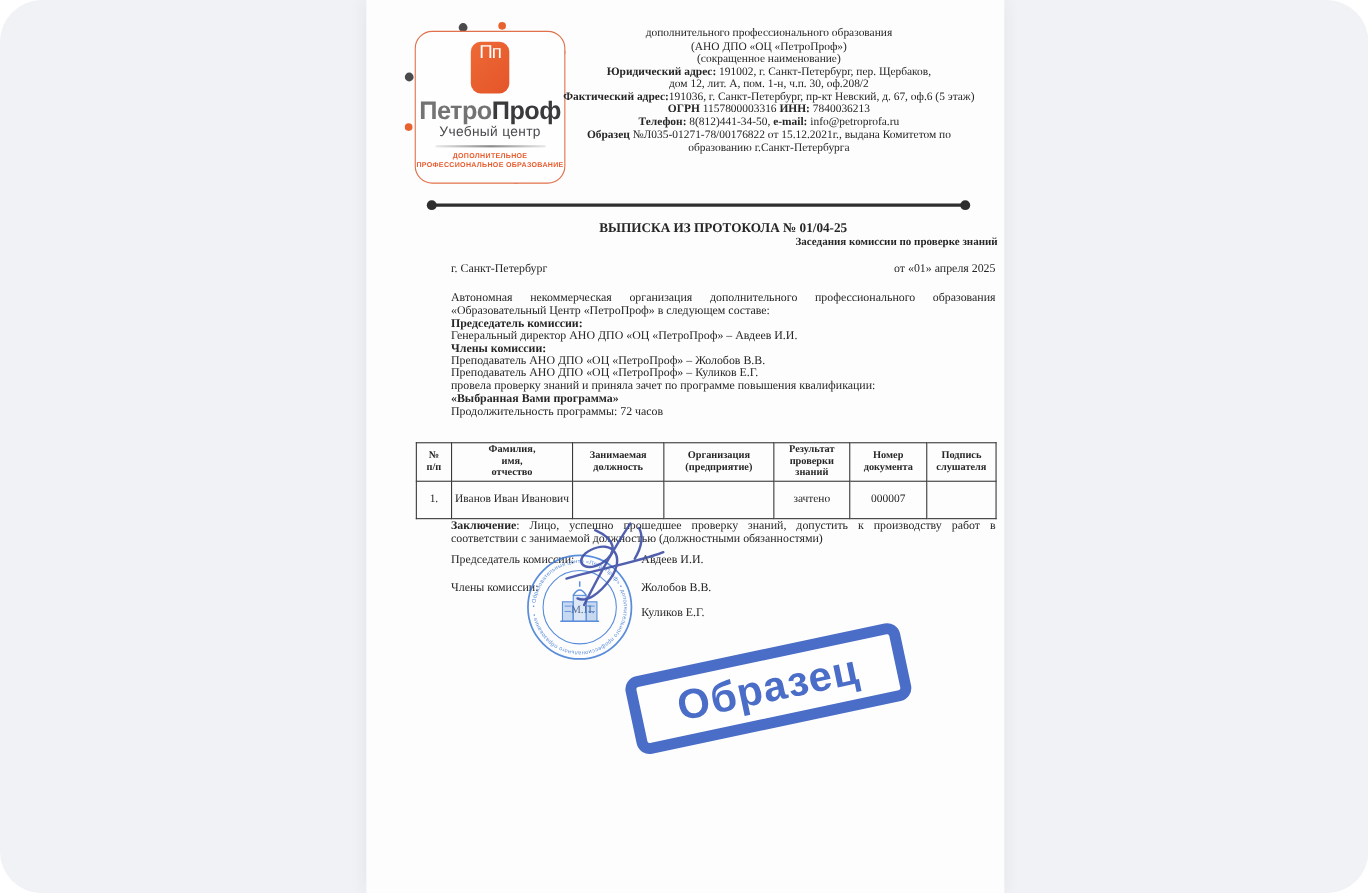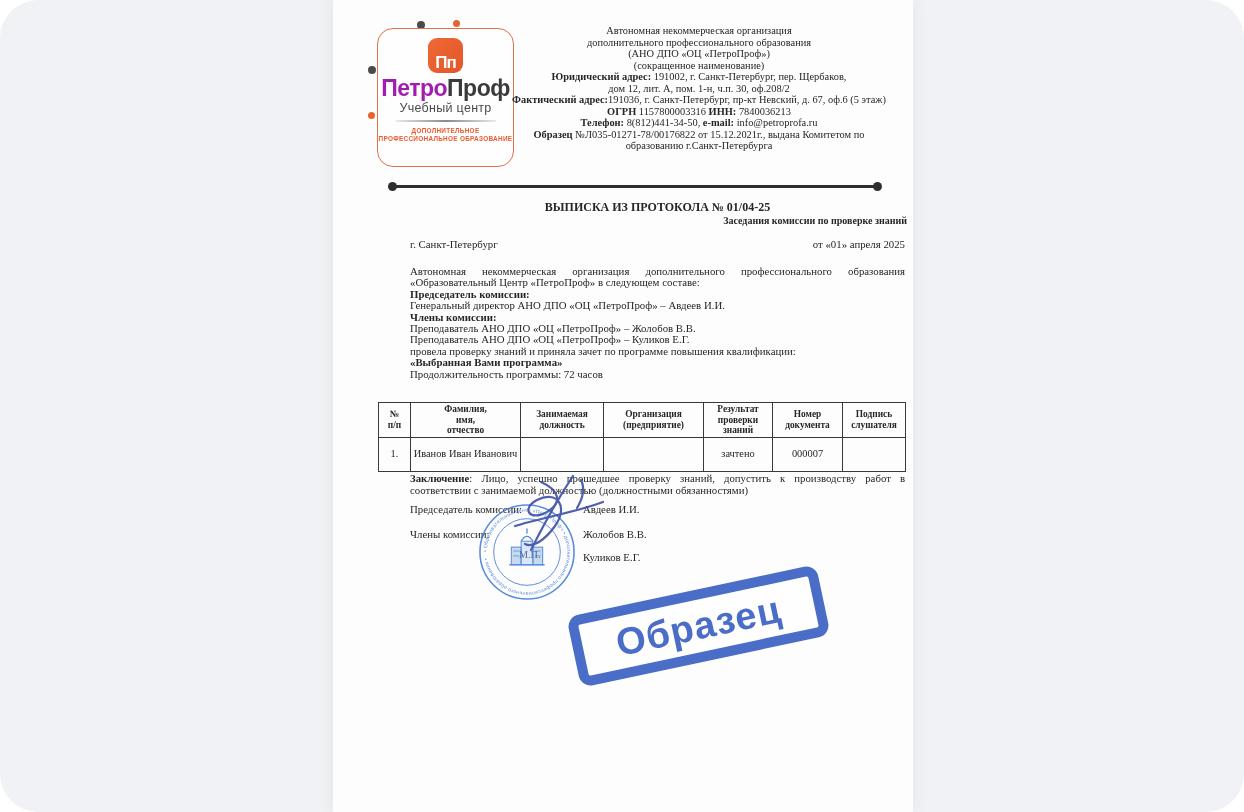--- a/index.html
+++ b/index.html
@@ -6,25 +6,25 @@
   .canvas{position:relative;width:1244px;height:812px;background:#ffffff;overflow:hidden;
           font-family:"Liberation Serif",serif;color:#262626;}
   .frame{position:absolute;inset:0;background:#f1f2f5;border-radius:38px;}
   .paper{position:absolute;left:333px;top:0;width:580px;height:812px;background:#fdfdfe;
          box-shadow:0 0 16px rgba(40,50,70,.08);}
 
   
   .logo{position:absolute;left:44px;top:28px;width:135px;height:137px;
         border:1.5px solid #e0714a;border-radius:16px;text-align:center;
         font-family:"Liberation Sans",sans-serif;background:#fefefe;}
-  .logo-icon{margin:9px auto 0;width:35px;height:35px;background:linear-gradient(135deg,#ee6a35,#e4552a);
-        border-radius:9px;color:#fff;font-weight:bold;display:flex;align-items:flex-end;
+  .logo-icon{margin:9px auto 0;width:35px;height:47px;background:linear-gradient(135deg,#ee6a35,#e4552a);
+        border-radius:9px;color:#fff;font-weight:normal;display:flex;align-items:flex-start;
         justify-content:center;font-size:17px;letter-spacing:-1px;}
   .logo-word{margin-top:3px;font-size:23px;font-weight:bold;letter-spacing:-.5px;line-height:24px;}
-  .lw-a{color:#a21caf}.lw-b{color:#3a3a3c}
+  .lw-a{color:#737373}.lw-b{color:#3a3a3c}
   .logo-sub{font-size:12.5px;color:#4b4b4e;margin-top:1px;letter-spacing:.3px;}
   .logo-line{margin:5px auto 0;width:100px;height:2px;
         background:linear-gradient(90deg,#e9e9e9,#8a8a8a,#e9e9e9);}
   .logo-tag{margin-top:5px;font-size:6.4px;font-weight:bold;color:#e95c2e;line-height:8px;letter-spacing:.3px;}
   .dot{position:absolute;border-radius:50%;}
   .dk{background:#4a4a4d;}.or{background:#e8622f;}
 
   
   .lh{position:absolute;left:148px;top:25px;width:436px;text-align:center;}
   .lh-title{font-size:18px;font-weight:bold;letter-spacing:.2px;margin-bottom:4px;}
@@ -91,21 +91,20 @@
         </div>
         <div class="logo-sub">Учебный центр</div>
         <div class="logo-line"></div>
         <div class="logo-tag">
           <div>ДОПОЛНИТЕЛЬНОЕ</div>
           <div>ПРОФЕССИОНАЛЬНОЕ ОБРАЗОВАНИЕ</div>
         </div>
       </div>
 
       <div class="lh">
-        <div class="lh-l"><span>Автономная некоммерческая организация</span></div>
         <div class="lh-l"><span>дополнительного профессионального образования</span></div>
         <div class="lh-l"><span>(АНО ДПО «ОЦ «ПетроПроф»)</span></div>
         <div class="lh-l"><span>(сокращенное наименование)</span></div>
         <div class="lh-l"><span class="bb">Юридический адрес:</span><span> 191002, г. Санкт-Петербург, пер. Щербаков,</span></div>
         <div class="lh-l"><span>дом 12, лит. А, пом. 1-н, ч.п. 30, оф.208/2</span></div>
         <div class="lh-l"><span class="bb">Фактический адрес:</span><span>191036, г. Санкт-Петербург, пр-кт Невский, д. 67, оф.6 (5 этаж)</span></div>
         <div class="lh-l"><span class="bb">ОГРН</span><span> 1157800003316 </span><span class="bb">ИНН:</span><span> 7840036213</span></div>
         <div class="lh-l"><span class="bb">Телефон:</span><span> 8(812)441-34-50, </span><span class="bb">e-mail:</span><span> info@petroprofa.ru</span></div>
         <div class="lh-l"><span class="bb">Образец</span><span> №Л035-01271-78/00176822 от 15.12.2021г., выдана Комитетом по</span></div>
         <div class="lh-l"><span>образованию г.Санкт-Петербурга</span></div>

